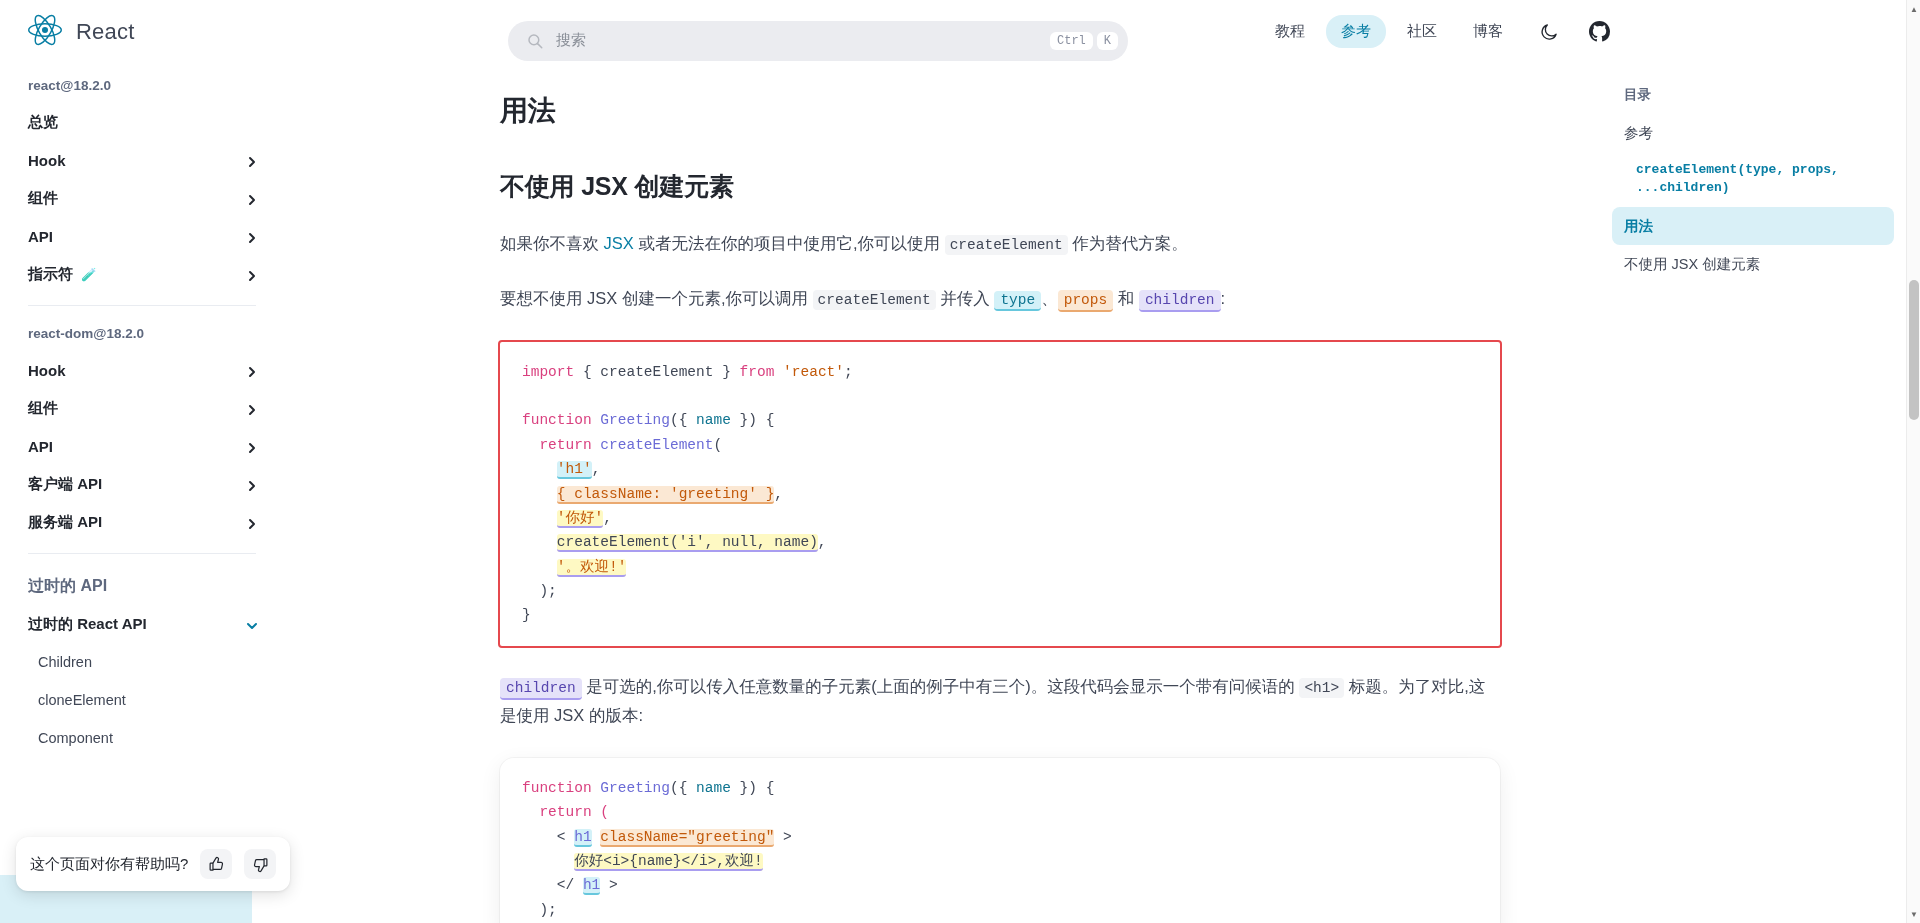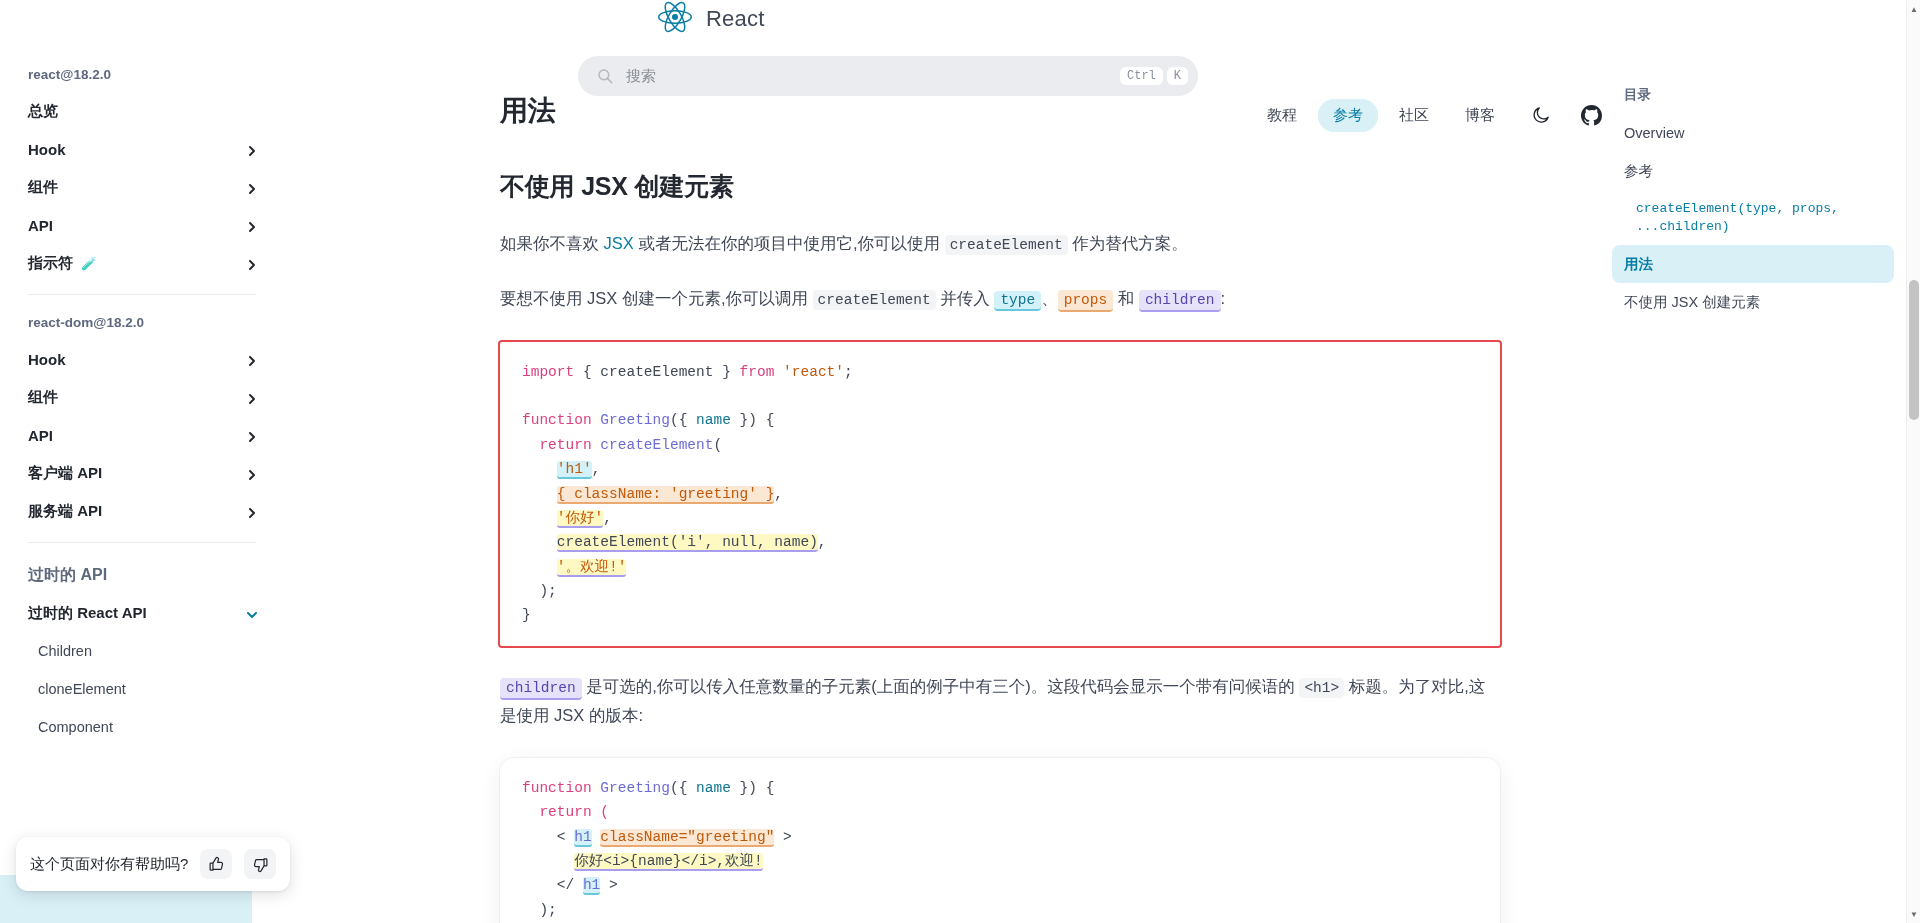--- a/index.html
+++ b/index.html
@@ -7,26 +7,25 @@
     width: 1920px; height: 923px;
     font-family: "Liberation Sans", "DejaVu Sans", sans-serif;
     background: #ffffff;
     color: #23272f;
     overflow: hidden;
   }
   .page { position: relative; width: 1920px; height: 923px; }
 
   
   .topbar {
-    position: absolute; top: 0; left: 0; width: 1636px; height: 64px;
+    position: absolute; top: 0; left: 8px; width: 1636px; height: 64px;
     background: #ffffff;
     display: flex; align-items: center;
     z-index: 40;
     border-bottom: 1px solid transparent;
-    flex-direction: column;
   }
   .brand {
     display: flex; align-items: center; gap: 14px;
     padding-left: 20px; width: 360px; height: 64px; cursor: pointer;
   }
   .brand-title { font-size: 22px; font-weight: 400; color: #404756; letter-spacing: .2px; }
 
   .search-wrap { flex: 0 0 auto; width: 620px; margin-left: 140px; margin-top: 18px; }
   .searchbox {
     position: relative;
@@ -49,21 +48,21 @@
   }
   .topnav a.active { background: #d9f0f7; color: #087ea4; }
   .icon-btn {
     width: 38px; height: 38px; border-radius: 50%;
     display: flex; align-items: center; justify-content: center;
     cursor: pointer; margin-left: 6px; border: none; background: transparent;
   }
 
   
   .sidebar {
-    position: absolute; top: 49px; left: 0; width: 290px; height: 859px;
+    position: absolute; top: 60px; left: 0; width: 290px; height: 859px;
     background: #fff; overflow: hidden; padding: 10px 24px 0 18px;
     z-index: 20;
   }
   .sb-version {
     font-size: 13.5px; color: #5e687e; font-weight: 700;
     padding: 8px 10px 10px 10px;
   }
   .sb-group-label {
     font-size: 16px; color: #5e687e; font-weight: 700;
     padding: 10px 10px 8px 10px;
@@ -153,21 +152,21 @@
     padding: 22px 26px 0 22px; background: #fff; overflow: hidden; z-index: 20;
   }
   .toc-title { font-size: 13.5px; font-weight: 700; color: #5e687e; padding: 0 12px 10px 12px; }
   .toc-item {
     display: block; font-size: 14.5px; color: #404756;
     padding: 9px 12px; border-radius: 8px; cursor: pointer; text-decoration: none;
     line-height: 1.4;
   }
   .toc-item.mono {
     font-family: "Liberation Mono","DejaVu Sans Mono",monospace;
-    font-size: 13px; color: #087ea4; padding-left: 24px;
+    font-size: 13px; color: #087ea4; padding-left: 24px; font-weight: bold;
   }
   .toc-item.active { background: #d9f0f7; color: #087ea4; font-weight: 700; }
   .toc-item.l2 { padding-left: 12px; }
 
   
   .vscroll {
     position: absolute; right: 0; top: 0; width: 14px; height: 923px;
     background: #fafafa; border-left: 1px solid #ececec; z-index: 60;
   }
   .vscroll .thumb {
@@ -394,21 +393,20 @@
 <span class="tk-pl">    &lt;/ </span><span class="tk-fn mk-cyan">h1</span><span class="tk-pl"> &gt;</span>
 <span class="tk-pl">  );</span>
 </pre>
       </div>
 
     </div>
   </main>
 
   <aside class="toc">
     <div class="toc-title">目录</div>
-    <a href="#" class="toc-item l2">Overview</a>
     <a href="#" class="toc-item l2">参考</a>
     <a href="#" class="toc-item mono">createElement(type, props, ...children)</a>
     <a href="#" class="toc-item l2 active">用法</a>
     <a href="#" class="toc-item l2">不使用 JSX 创建元素</a>
   </aside>
 
   <div class="vscroll">
     <div class="arrow" style="top:2px">▲</div>
     <div class="thumb" style="top:280px;height:140px"></div>
     <div class="arrow" style="bottom:2px">▼</div>

